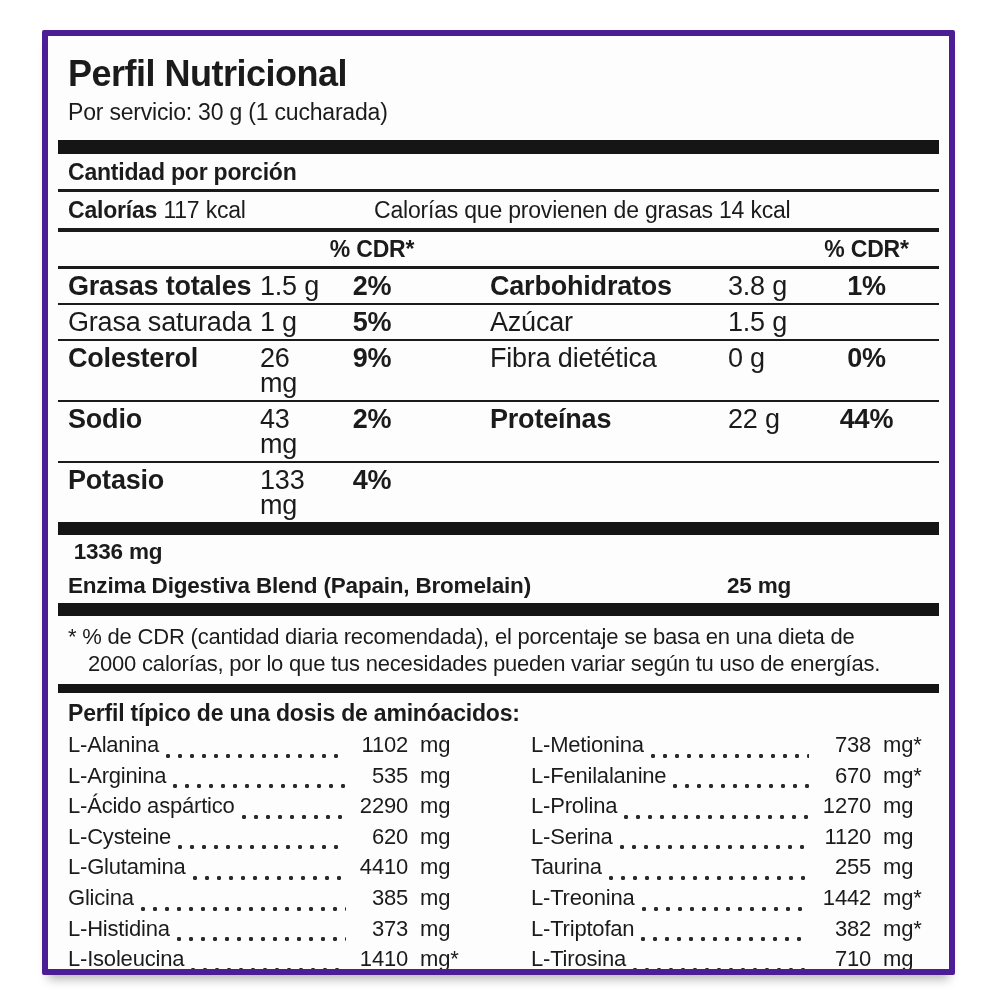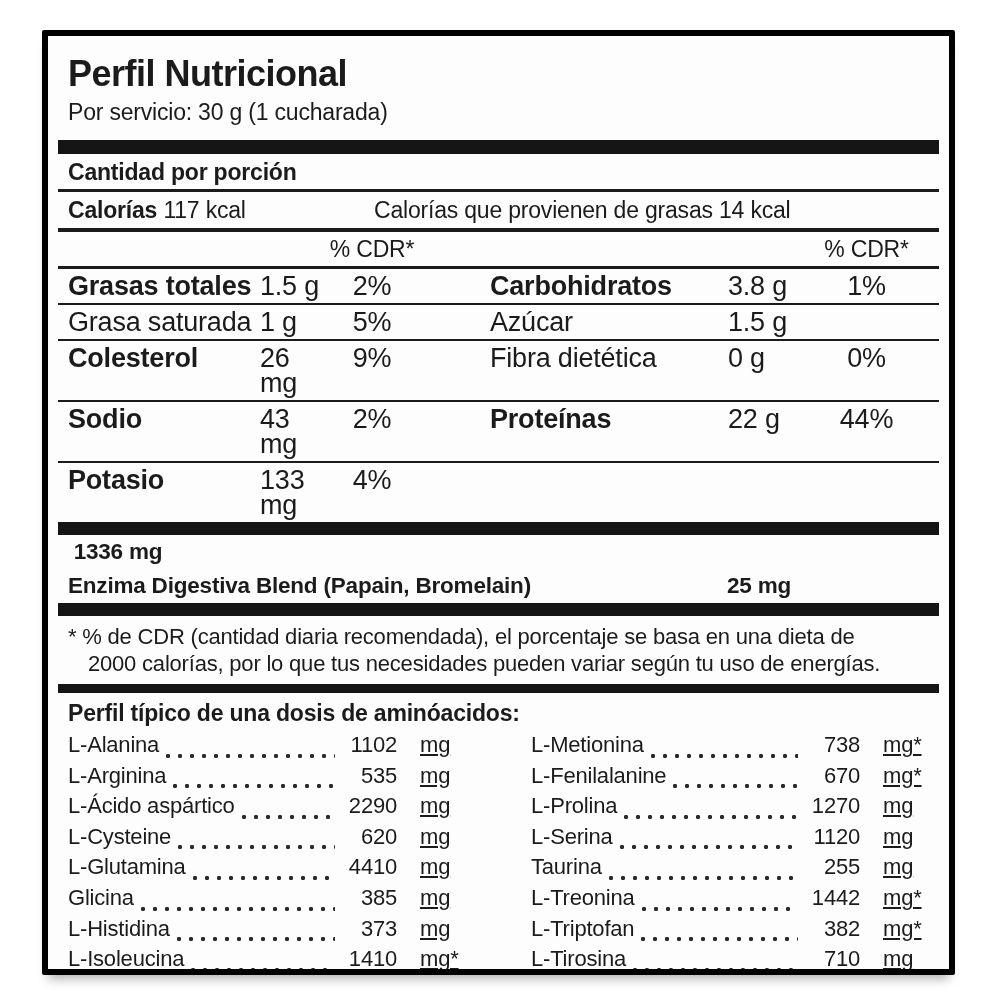--- a/index.html
+++ b/index.html
@@ -4,21 +4,21 @@
 <style>
   html,body{margin:0;padding:0;}
   body{
     width:1000px;height:1000px;background:#ffffff;
     font-family:"Liberation Sans","DejaVu Sans",sans-serif;
     color:#1b1b1b;-webkit-font-smoothing:antialiased;
   }
   .page{position:relative;width:1000px;height:1000px;background:#fff;}
   .label{
     position:absolute;left:42px;top:30px;width:913px;height:945px;
-    box-sizing:border-box;border:6px solid #000000;background:#fdfdfd;
+    box-sizing:border-box;border:6px solid #4c1d95;background:#fdfdfd;
     padding:10px 10px 0 10px;border-radius:2px;
     box-shadow:0 10px 10px -6px rgba(0,0,0,0.30);
     letter-spacing:-0.2px;overflow:hidden;
   }
   .title{font-size:36px;font-weight:bold;line-height:44px;margin:6px 0 2px 10px;letter-spacing:-0.5px;}
   .serving{font-size:23px;line-height:28px;margin:0 0 14px 10px;}
   .bar{background:#151515;margin:0;}
   .bar.h14{height:14px;} .bar.h13{height:13px;} .bar.h9{height:9px;}
   .rule{background:#1b1b1b;}
   .rule.t2{height:2px;} .rule.t3{height:3px;} .rule.t4{height:4px;}
@@ -28,40 +28,40 @@
   .cal-right{flex:1;}
   .bold{font-weight:bold;text-align:center;}
   .ngrid{
     display:grid;padding:0 10px;align-items:baseline;
     grid-template-columns:192px 64px 96px 70px 238px 76px 1fr;
     font-size:27px;line-height:25px;
   }
   .ngrid.rowpad{padding-top:5px;padding-bottom:4px;}
   .nname{text-align:left;}
   .namt{}
-  .npct{text-align:center;font-weight:normal;}
+  .npct{text-align:center;font-weight:bold;}
   .hdr-row{padding-top:5px;padding-bottom:4px;font-size:23px;}
   .blend-row{display:flex;font-size:22.5px;line-height:26px;padding:4px 10px;font-weight:bold;}
   .bname{flex:1;}
   .bval{width:100px;text-align:center;}
   .bspacer{width:120px;}
   .footnote{font-size:22px;line-height:27px;padding:7px 10px 7px 30px;}
   .fn1{text-indent:-20px;}
   .amino-title{font-size:23px;font-weight:bold;line-height:26px;padding:7px 10px 2px 10px;}
   .amino-grid{display:flex;justify-content:space-between;padding:4px 10px 0 10px;}
   .amino-col{width:398px;}
   .arow{display:flex;align-items:baseline;height:30.6px;font-size:22px;}
   .aname{white-space:nowrap;}
   .leader{
     flex:1;align-self:flex-end;height:13px;margin:0 4px 3px 6px;
     background-image:radial-gradient(circle at 3px 9px,#2b2b2b 2px,rgba(0,0,0,0) 2.3px);
     background-size:12px 13px;background-repeat:repeat-x;
   }
   .aval{min-width:58px;text-align:right;white-space:nowrap;}
-  .aunit{width:46px;margin-left:23px;white-space:nowrap;text-decoration:underline;}
+  .aunit{width:46px;margin-left:12px;white-space:nowrap;}
   .anote{font-size:22px;}
 </style>
 </head>
 <body>
 
 <div class="page">
   <div class="label">
 
     <div class="title">Perfil Nutricional</div>
     <div class="serving">Por servicio: 30 g (1 cucharada)</div>

